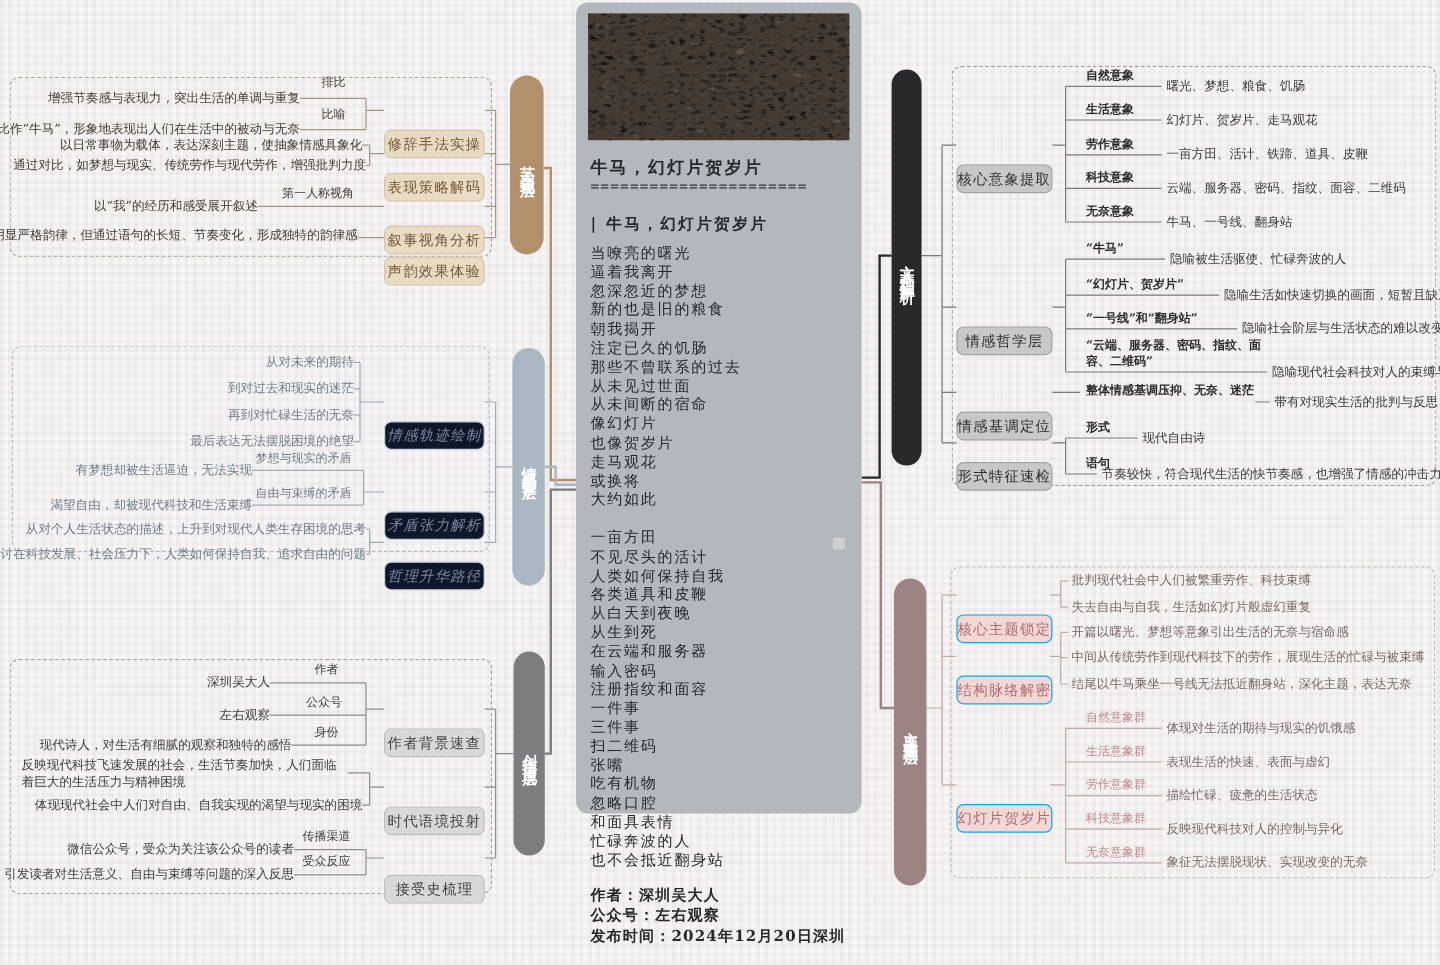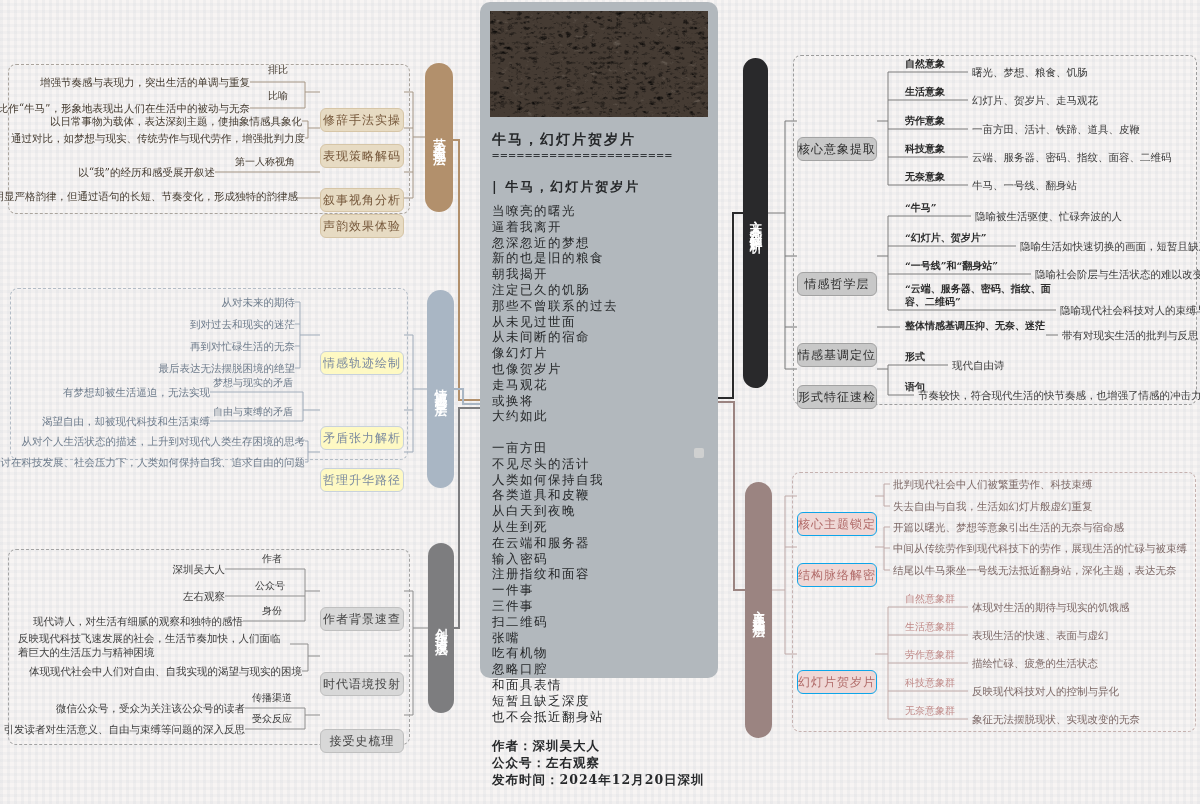--- a/index.html
+++ b/index.html
@@ -23,21 +23,21 @@
   .t1{color:#433a2f;}
   .t2{color:#6e7c8c;}
   .t3{color:#3d3d3d;}
   .t4{color:#3a3a3a;}
   .t4b{color:#2b2b2b;font-weight:bold;}
   .t5{color:#7c6866;}
   .t5b{color:#c08a88;}
   .node{position:absolute;width:84px;height:24px;border-radius:6px;display:flex;align-items:center;
         justify-content:center;font-size:12px;letter-spacing:1px;box-sizing:border-box;margin-top:28px;}
   .n1{background:#e7dbc3;color:#75573a;border:1px solid #d6c5a6;}
-  .n2{background:#fef9c3;color:#7b8aa0;border:1px solid #c8d1dc;}
+  .n2{background:#0f172a;color:#7b8aa0;border:1px solid #c8d1dc;font-style:italic;}
   .n3{background:#d8d8d8;color:#444;border:1px solid #bfbfbf;}
   .n4{background:#c8c8c8;color:#2e2e2e;border:1px solid #a2a2a2;width:80px;}
   .n5{background:#efd8d6;color:#b06a68;border:1px solid #0ea5e9;width:80px;}
   .pill{position:absolute;border-radius:14px;color:#fff;writing-mode:vertical-rl;text-orientation:upright;
         display:flex;align-items:center;justify-content:center;font-size:12.5px;font-weight:bold;letter-spacing:4px;}
   .p1{background:#b2906c;}
   .p2{background:#a9b6c4;}
   .p3{background:#7d7d7f;}
   .p4{background:#29292b;}
   .p5{background:#9b8481;}
@@ -221,21 +221,21 @@
     <div>在云端和服务器</div>
     <div>输入密码</div>
     <div>注册指纹和面容</div>
     <div>一件事</div>
     <div>三件事</div>
     <div>扫二维码</div>
     <div>张嘴</div>
     <div>吃有机物</div>
     <div>忽略口腔</div>
     <div>和面具表情</div>
-    <div>短暂且缺乏深度</div>
+    <div>忙碌奔波的人</div>
     <div>也不会抵近翻身站</div>
   </div>
   <div id="cfooter">
     <div>作者：深圳吴大人</div>
     <div>公众号：左右观察</div>
     <div>发布时间：2024年12月20日深圳</div>
   </div>
 </div>
 <div class="wm"></div>
 

